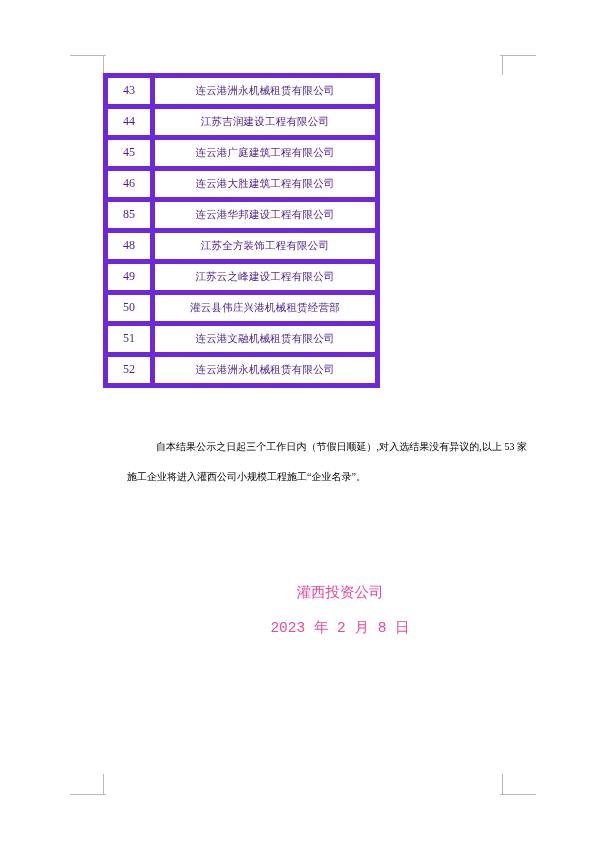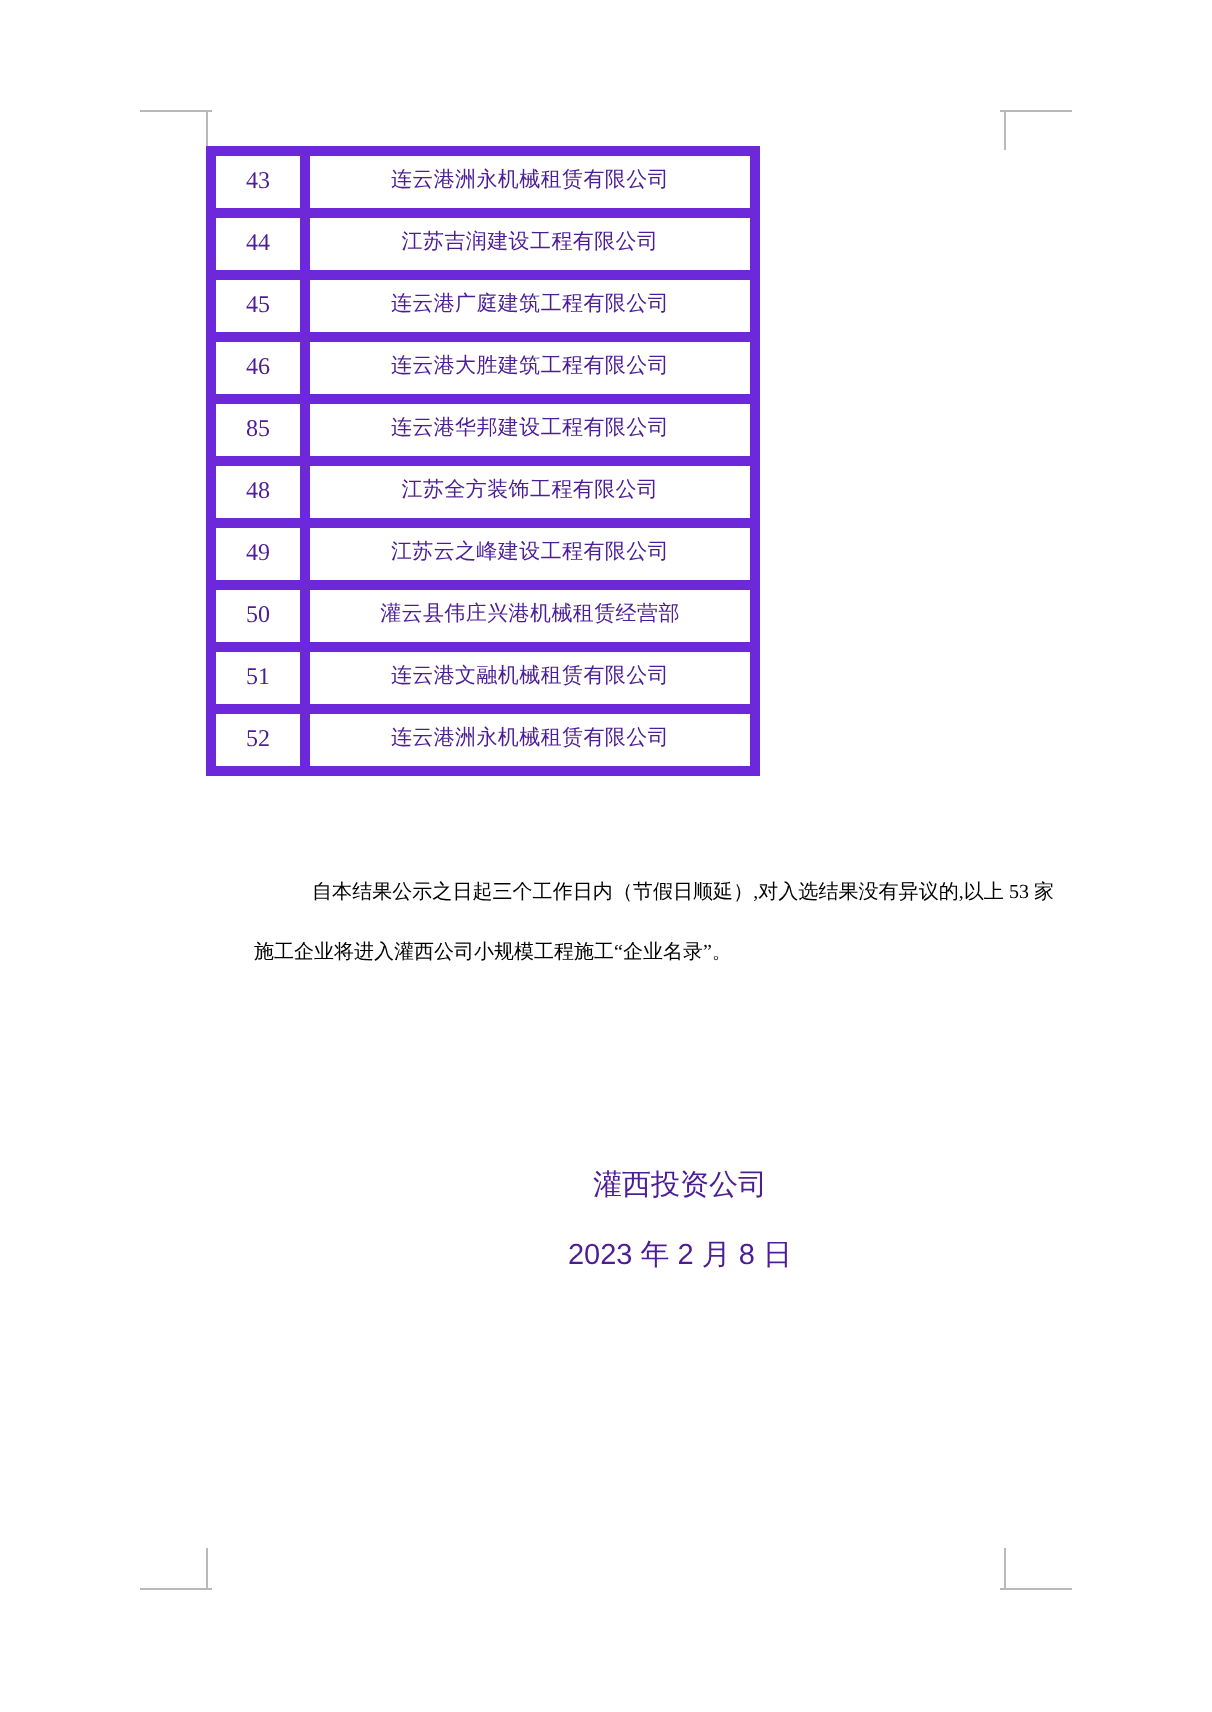--- a/index.html
+++ b/index.html
@@ -91,22 +91,22 @@
     width: 29px;
   }
   #para-main { top: 432px; }
 
   .sign {
     position: absolute;
     width: 320px;
     left: 180px;
     text-align: center;
     font-size: 14.5px;
-    color: #4c1d95;
-    font-family: Liberation Sans, sans-serif;
+    color: #ec4899;
+    font-family: Liberation Mono, monospace;
   }
   #signature-company { top: 583px; }
   #signature-date { top: 618px; }
 </style>
 </head>
 <body>
 
 <div class="page">
 
   <div class="crop" style="left:70px; top:55px; width:36px; height:20px;">

